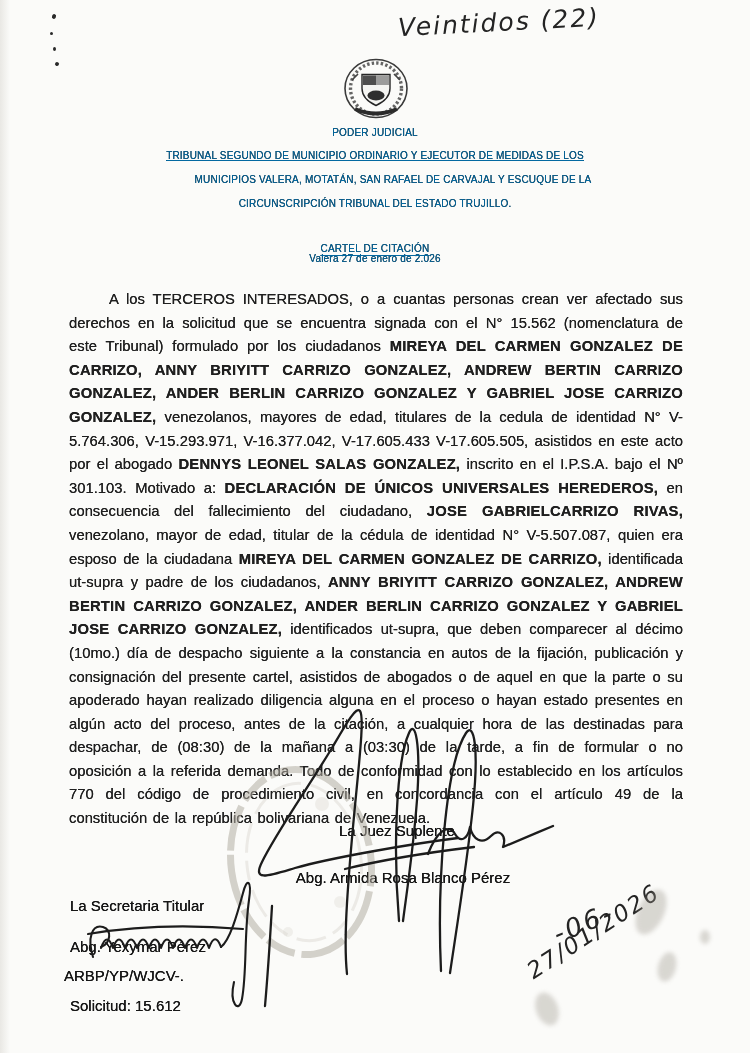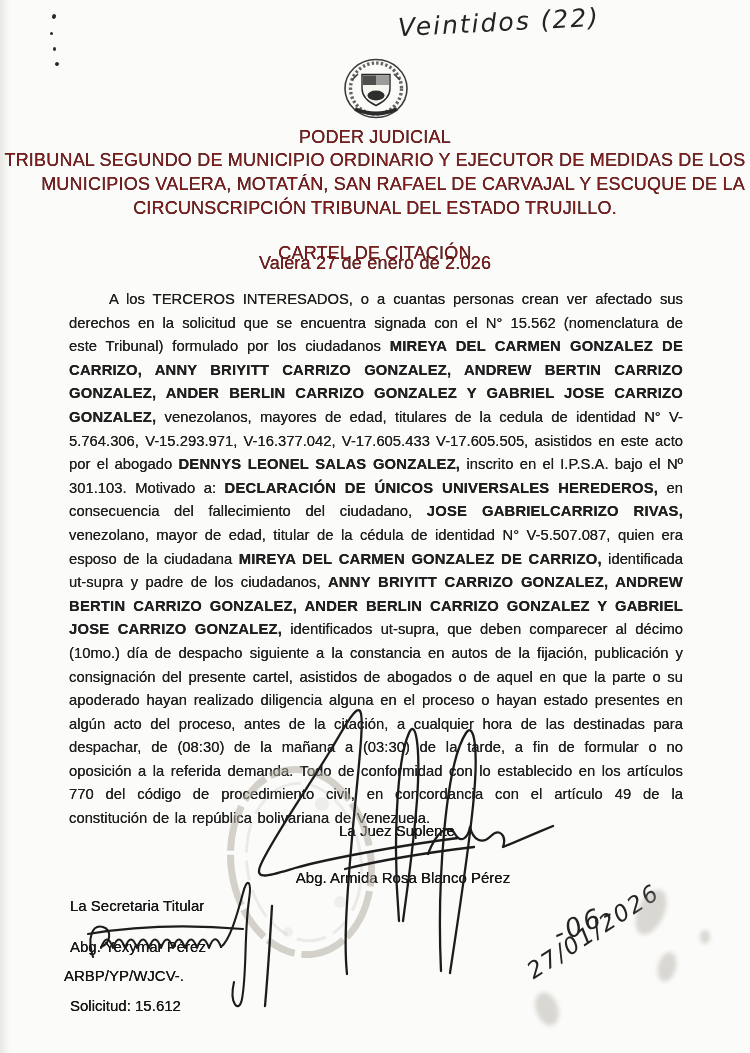--- a/index.html
+++ b/index.html
@@ -20,25 +20,25 @@
     font-style:italic;color:#242424;white-space:nowrap;
   }
   .hw-top{left:398px;top:8px;font-size:25px;letter-spacing:2px;transform:rotate(-3deg);}
   .hw-06{left:552px;top:908px;font-size:26px;letter-spacing:3px;transform:rotate(-22deg);}
   .hw-date{left:522px;top:962px;font-size:23px;letter-spacing:2px;transform:rotate(-33deg);transform-origin:left top;}
 
   .seal{position:absolute;left:342px;top:58px;width:68px;height:66px;}
 
   .header-line{
     position:absolute;left:0;right:0;text-align:center;
-    font-size:18px;color:#7f1d1d;
+    font-size:10px;color:#0369a1;
     text-shadow:0 0 .45px #000;
     letter-spacing:.2px;
   }
-  .doc-title{text-underline-offset:3px;}
+  .doc-title{text-decoration:underline;text-underline-offset:3px;}
 
   .body-par{
     position:absolute;left:69px;top:288px;width:614px;
     font-size:14.8px;line-height:23.6px;color:#1f1f1f;
     text-align:justify;text-indent:40px;
     text-shadow:0 0 .3px #222;
     word-spacing:1.5px;
   }
   .body-par b{letter-spacing:.2px;margin-top:37px;}
 
@@ -75,21 +75,21 @@
     <circle cx="34" cy="30.5" r="25.5" fill="none" stroke="#4a4a4a" stroke-width="3.4" stroke-dasharray="2.4 2.2" opacity="0.85"></circle>
     <path d="M20 16.5 h28 v14 c0 9 -7.5 14 -14 17 c-6.5 -3 -14 -8 -14 -17 z" fill="#f5f5f2" stroke="#262626" stroke-width="1.4"></path>
     <rect x="21" y="17.5" width="13" height="9.5" fill="#3c3c3c" opacity="0.9"></rect>
     <rect x="34" y="17.5" width="13" height="9.5" fill="#7d7d7d" opacity="0.75"></rect>
     <ellipse cx="34" cy="37.5" rx="8.5" ry="5" fill="#2e2e2e"></ellipse>
     <path d="M13 51 q 21 9 42 0" stroke="#2b2b2b" stroke-width="4" fill="none"></path>
     <path d="M10 22 l6 -6 M58 22 l-6 -6" stroke="#444" stroke-width="1.6"></path>
   </svg>
 
   <div class="header-line" style="top:127px;">PODER JUDICIAL</div>
-  <div class="header-line" style="top:150px;">TRIBUNAL SEGUNDO DE MUNICIPIO ORDINARIO Y EJECUTOR DE MEDIDAS DE LOS</div>
+  <div class="header-line" style="top:150px;text-decoration:underline;">TRIBUNAL SEGUNDO DE MUNICIPIO ORDINARIO Y EJECUTOR DE MEDIDAS DE LOS</div>
   <div class="header-line" style="top:174px;margin-left:36px;">MUNICIPIOS VALERA, MOTATÁN, SAN RAFAEL DE CARVAJAL Y ESCUQUE DE LA</div>
   <div class="header-line" style="top:198px;">CIRCUNSCRIPCIÓN TRIBUNAL DEL ESTADO TRUJILLO.</div>
   <div class="header-line" style="top:221px;margin-top:32px;">Valera 27 de enero de 2.026</div>
   <div class="header-line doc-title" style="top:243px;">CARTEL DE CITACIÓN</div>
 
   <div class="body-par"><span>A los TERCEROS INTERESADOS, o a cuantas personas crean ver afectado sus derechos en la solicitud que se encuentra signada con el N° 15.562 (nomenclatura de este Tribunal) formulado por los ciudadanos </span><b>MIREYA DEL CARMEN GONZALEZ DE CARRIZO, ANNY BRIYITT CARRIZO GONZALEZ, ANDREW BERTIN CARRIZO GONZALEZ, ANDER BERLIN CARRIZO GONZALEZ Y GABRIEL JOSE CARRIZO GONZALEZ,</b><span> venezolanos, mayores de edad, titulares de la cedula de identidad N° V-5.764.306, V-15.293.971, V-16.377.042, V-17.605.433 V-17.605.505, asistidos en este acto por el abogado </span><b>DENNYS LEONEL SALAS GONZALEZ,</b><span> inscrito en el I.P.S.A. bajo el Nº 301.103. Motivado a: </span><b>DECLARACIÓN DE ÚNICOS UNIVERSALES HEREDEROS,</b><span> en consecuencia del fallecimiento del ciudadano, </span><b>JOSE GABRIELCARRIZO RIVAS,</b><span> venezolano, mayor de edad, titular de la cédula de identidad N° V-5.507.087, quien era esposo de la ciudadana </span><b>MIREYA DEL CARMEN GONZALEZ DE CARRIZO,</b><span> identificada ut-supra y padre de los ciudadanos, </span><b>ANNY BRIYITT CARRIZO GONZALEZ, ANDREW BERTIN CARRIZO GONZALEZ, ANDER BERLIN CARRIZO GONZALEZ Y GABRIEL JOSE CARRIZO GONZALEZ,</b><span> identificados ut-supra, que deben comparecer al décimo (10mo.) día de despacho siguiente a la constancia en autos de la fijación, publicación y consignación del presente cartel, asistidos de abogados o de aquel en que la parte o su apoderado hayan realizado diligencia alguna en el proceso o hayan estado presentes en algún acto del proceso, antes de la citación, a cualquier hora de las destinadas para despachar, de (08:30) de la mañana a (03:30) de la tarde, a fin de formular o no oposición a la referida demanda. Todo de conformidad con lo establecido en los artículos 770 del código de procedimiento civil, en concordancia con el artículo  49 de la constitución de la república bolivariana de Venezuela.</span></div>
 
   <div class="sig-text judge-title">La Juez Suplente</div>
   <div class="sig-text judge-name">Abg. Armida Rosa Blanco Pérez</div>
   <div class="sig-text sec-title">La Secretaria Titular</div>

